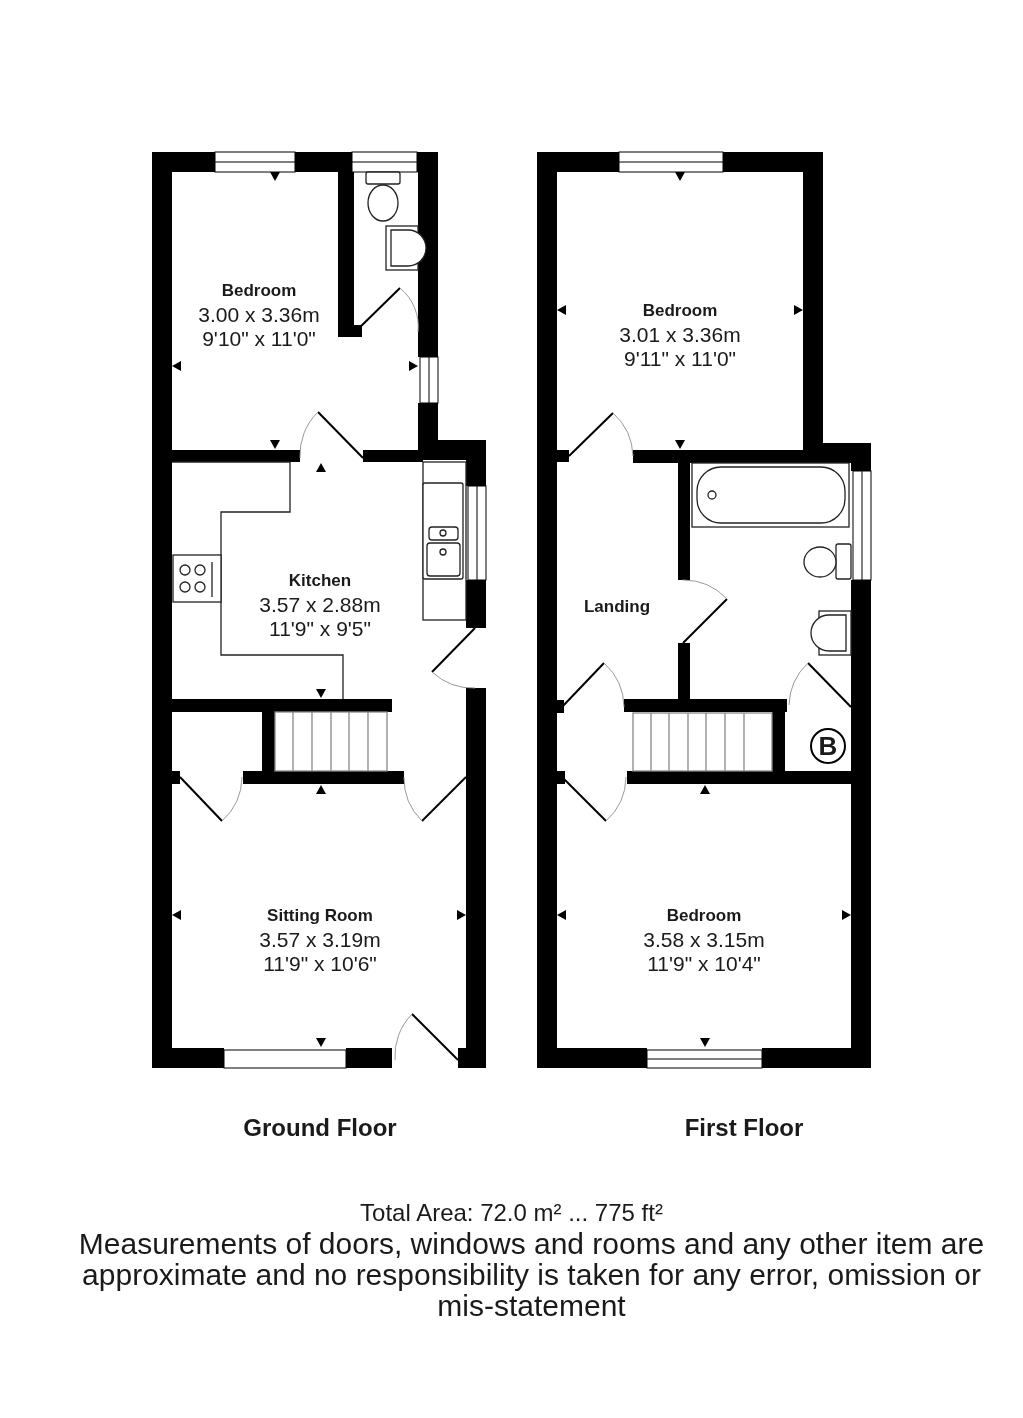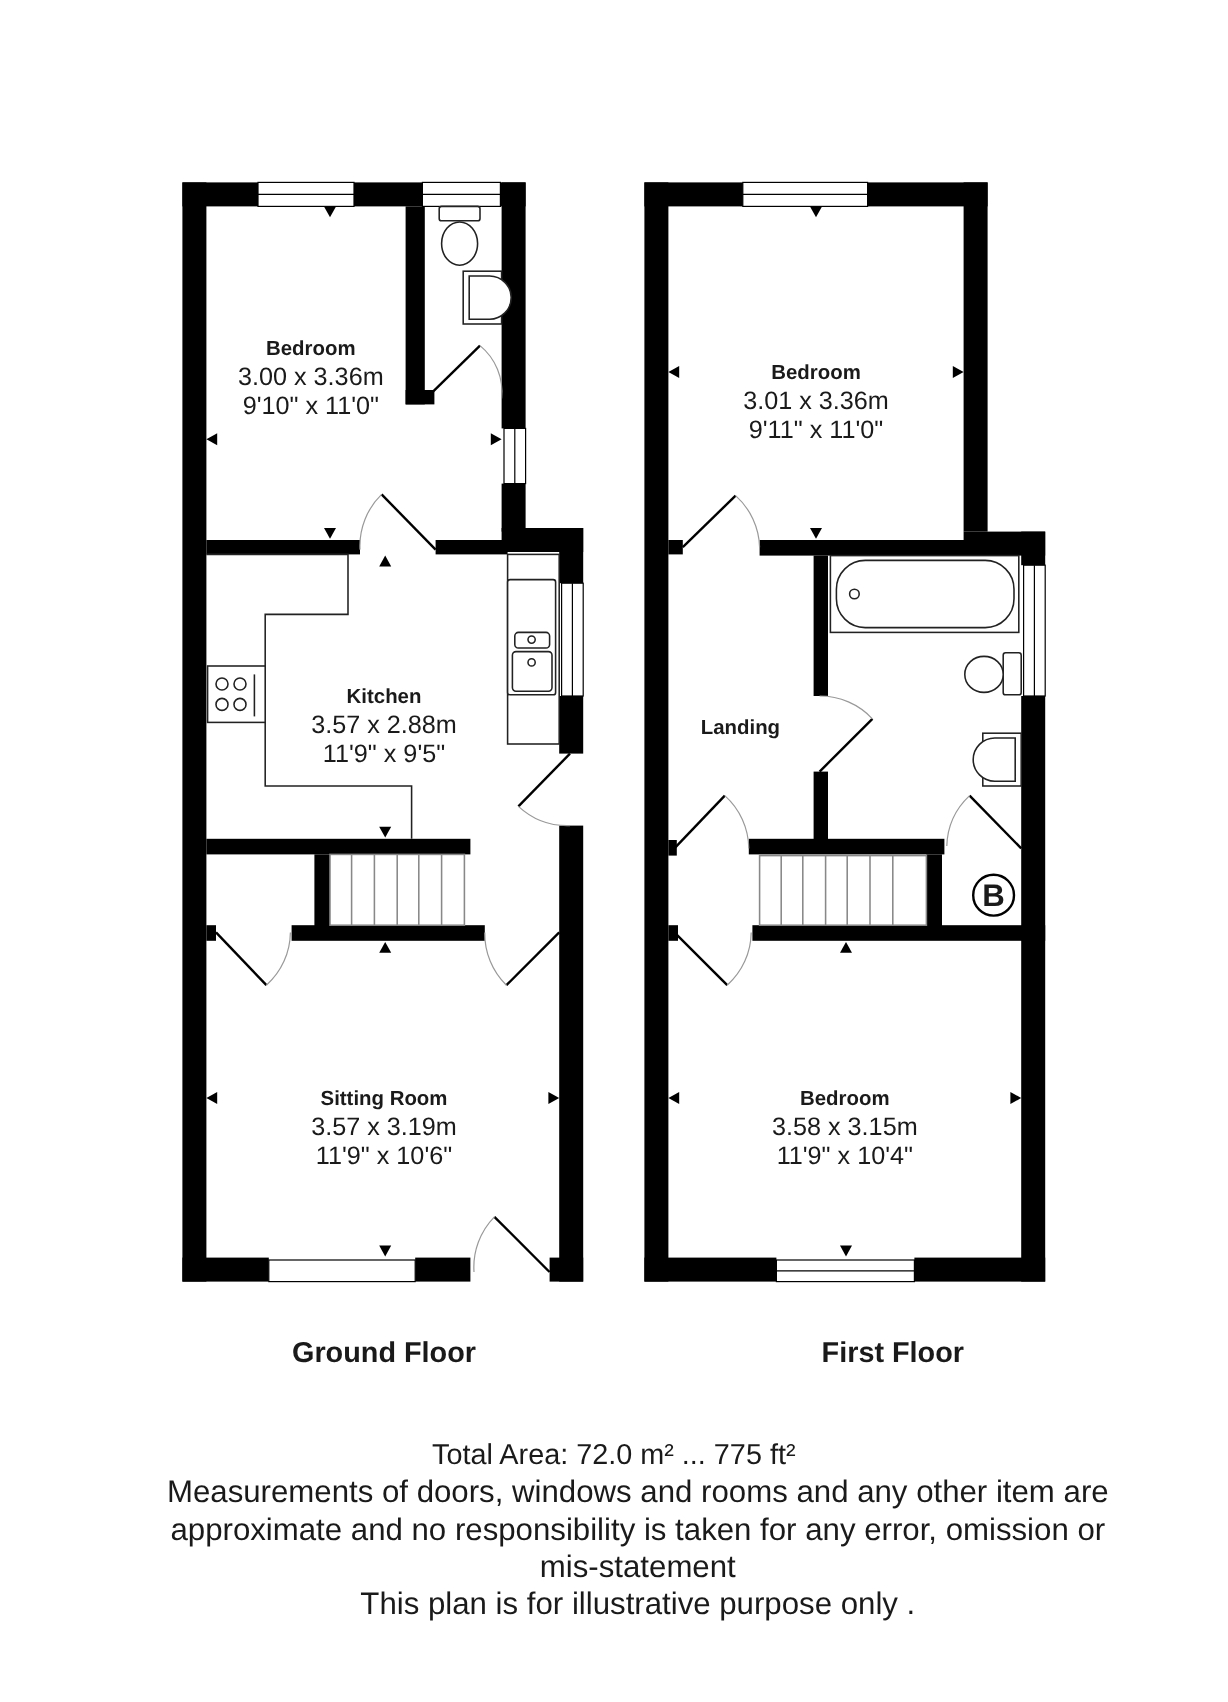--- a/index.html
+++ b/index.html
@@ -4,21 +4,21 @@
 <style>
   html, body { margin: 0; padding: 0; background: #ffffff; }
   body { width: 1023px; height: 1418px; position: relative; overflow: hidden; font-family: "Liberation Sans", sans-serif; color: #1a1a1a; }
   svg.plan { position: absolute; left: 0; top: 0; }
   .room-label { position: absolute; text-align: center; transform: translateX(-50%); line-height: 24px; white-space: nowrap; }
   .room-name { font-weight: bold; font-size: 17px; display: block; }
   .room-dim { font-size: 21px; display: block; }
   .floor-label { position: absolute; font-weight: bold; font-size: 24px; transform: translateX(-50%); white-space: nowrap; }
   .footer { position: absolute; left: 0; width: 1023px; top: 1198px; text-align: center; }
   .footer .area { font-size: 24px; line-height: 30px; }
-  .footer .note { font-size: 26px; line-height: 31px; margin-left: 40px; }
+  .footer .note { font-size: 30px; line-height: 31px; margin-left: 40px; }
   .b-badge { position: absolute; width: 36px; height: 36px; border: 2px solid #000; border-radius: 50%; box-sizing: border-box; text-align: center; line-height: 32px; font-weight: bold; font-size: 26px; }
 </style>
 </head>
 <body>
 
 <svg class="plan" width="1023" height="1418" viewBox="0 0 1023 1418">
 
   <g fill="#000">
 
     <rect x="152" y="152" width="20" height="916"></rect>
@@ -225,14 +225,13 @@
 <div class="b-badge" style="left:810px; top:728px;">B</div>
 
 <div class="floor-label" style="left:320px; top:1114px;">Ground Floor</div>
 <div class="floor-label" style="left:744px; top:1114px;">First Floor</div>
 
 <div class="footer">
   <div class="area">Total Area: 72.0 m² ... 775 ft²</div>
   <div class="note">Measurements of doors, windows and rooms and any other item are</div>
   <div class="note">approximate and no responsibility is taken for any error, omission or</div>
   <div class="note">mis-statement</div>
-  <div class="note">This plan is for illustrative purpose only .</div>
 </div>
 
 </body></html>

